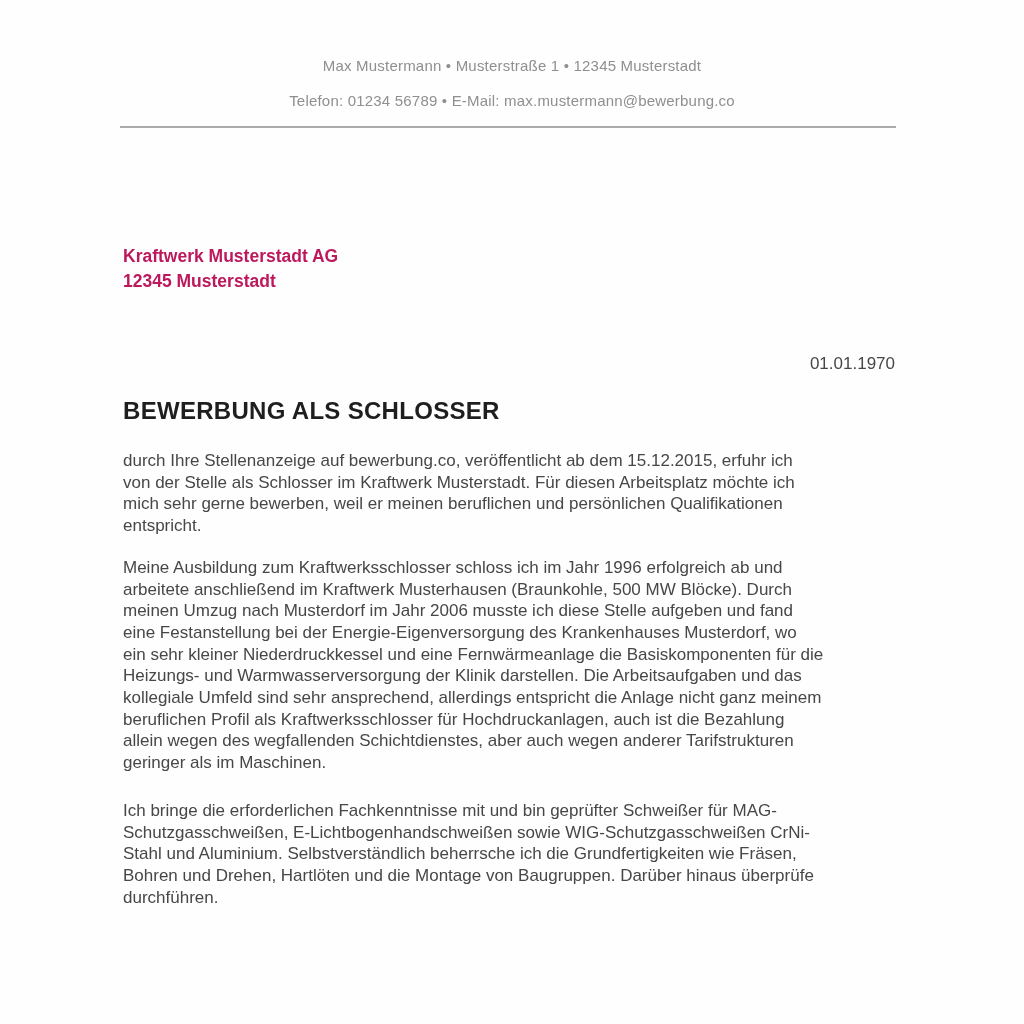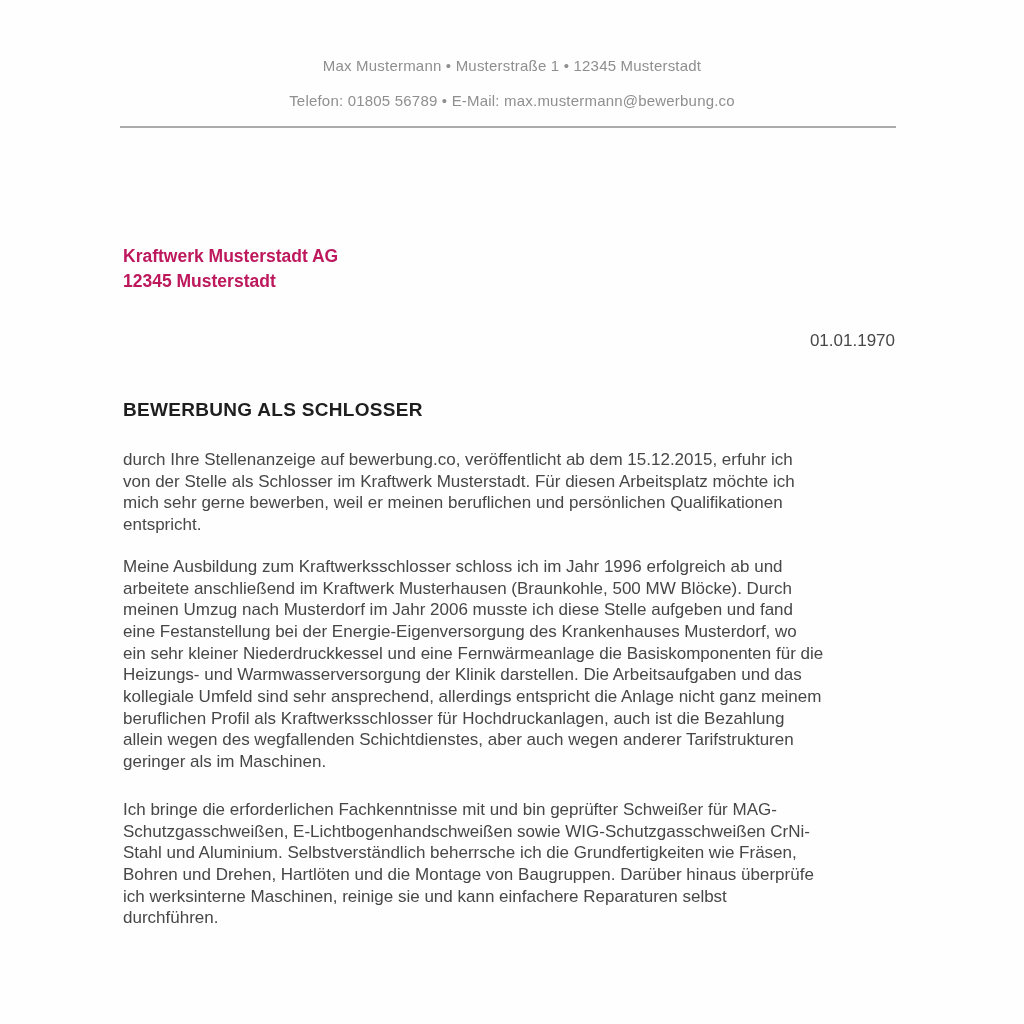--- a/index.html
+++ b/index.html
@@ -37,29 +37,29 @@
     font-size: 17px;
   }
   .address {
     margin-top: 116px;
     font-weight: bold;
     color: #be185d;
     font-size: 17.5px;
     line-height: 24.5px;
   }
   .date-row {
-    margin-top: 38px;
+    margin-top: 61px;
     text-align: right;
     font-size: 17px;
     line-height: 20px;
     color: #474747;
   }
   .subject {
-    margin-top: 46px;
-    font-size: 19px;
+    margin-top: 24px;
+    font-size: 24px;
     font-weight: bold;
     color: #1e1e1e;
     letter-spacing: 0.3px;
     line-height: 26px;
   }
   .salutation {
     margin-top: 24px;
     line-height: 21.5px;
   }
   .para .bline {
@@ -70,21 +70,21 @@
   .para-2 { margin-top: 20px; }
   .para-3 { margin-top: 26px; }
 </style>
 </head>
 <body>
 
 <div class="page">
 
   <div class="letterhead">
     <div class="hline">Max Mustermann • Musterstraße 1 • 12345 Musterstadt</div>
-    <div class="hline">Telefon: 01805 56789 • E-Mail: max.mustermann@bewerbung.co</div>
+    <div class="hline">Telefon: 01234 56789 • E-Mail: max.mustermann@bewerbung.co</div>
     <div class="rule"></div>
   </div>
 
   <div class="content">
 
     <div class="address">
       <div>Kraftwerk Musterstadt AG</div>
       <div>12345 Musterstadt</div>
     </div>
 
@@ -111,18 +111,17 @@
       <div class="bline">beruflichen Profil als Kraftwerksschlosser für Hochdruckanlagen, auch ist die Bezahlung</div>
       <div class="bline">allein wegen des wegfallenden Schichtdienstes, aber auch wegen anderer Tarifstrukturen</div>
       <div class="bline">geringer als im Maschinen.</div>
     </div>
 
     <div class="para para-3">
       <div class="bline">Ich bringe die erforderlichen Fachkenntnisse mit und bin geprüfter Schweißer für MAG-</div>
       <div class="bline">Schutzgasschweißen, E-Lichtbogenhandschweißen sowie WIG-Schutzgasschweißen CrNi-</div>
       <div class="bline">Stahl und Aluminium. Selbstverständlich beherrsche ich die Grundfertigkeiten wie Fräsen,</div>
       <div class="bline">Bohren und Drehen, Hartlöten und die Montage von Baugruppen. Darüber hinaus überprüfe</div>
-      <div class="bline">ich werksinterne Maschinen, reinige sie und kann einfachere Reparaturen selbst</div>
       <div class="bline">durchführen.</div>
     </div>
 
   </div>
 </div>
 
 </body></html>

